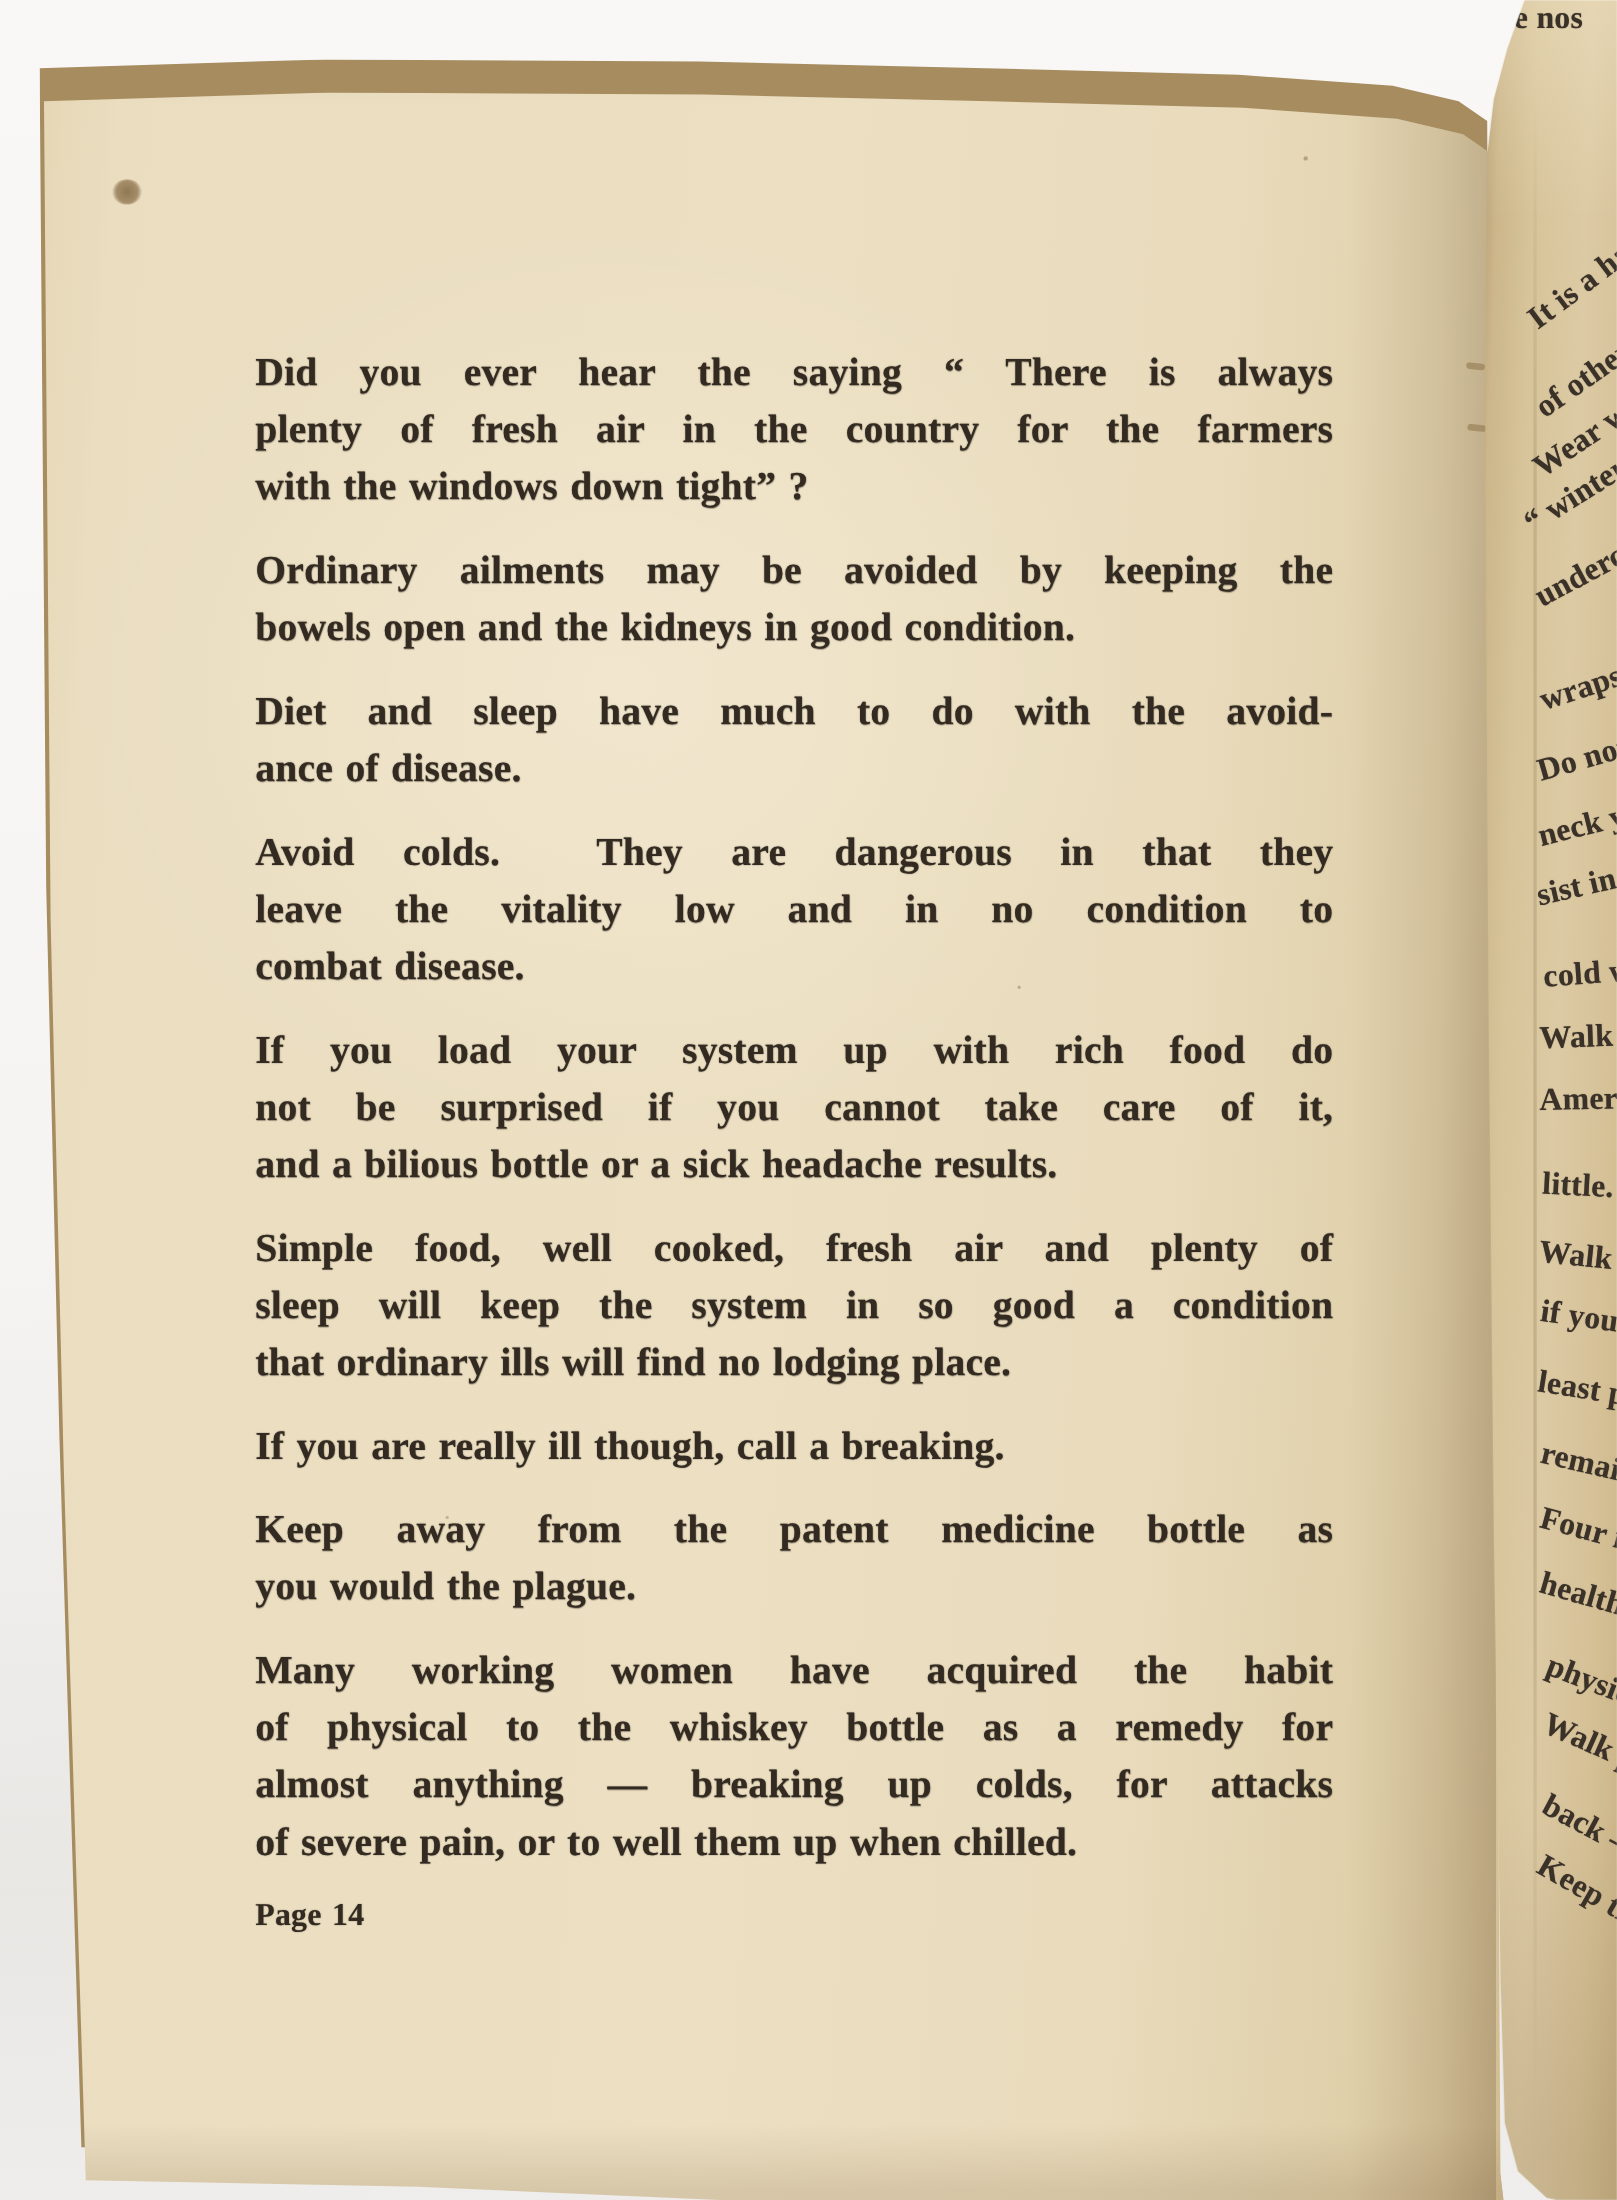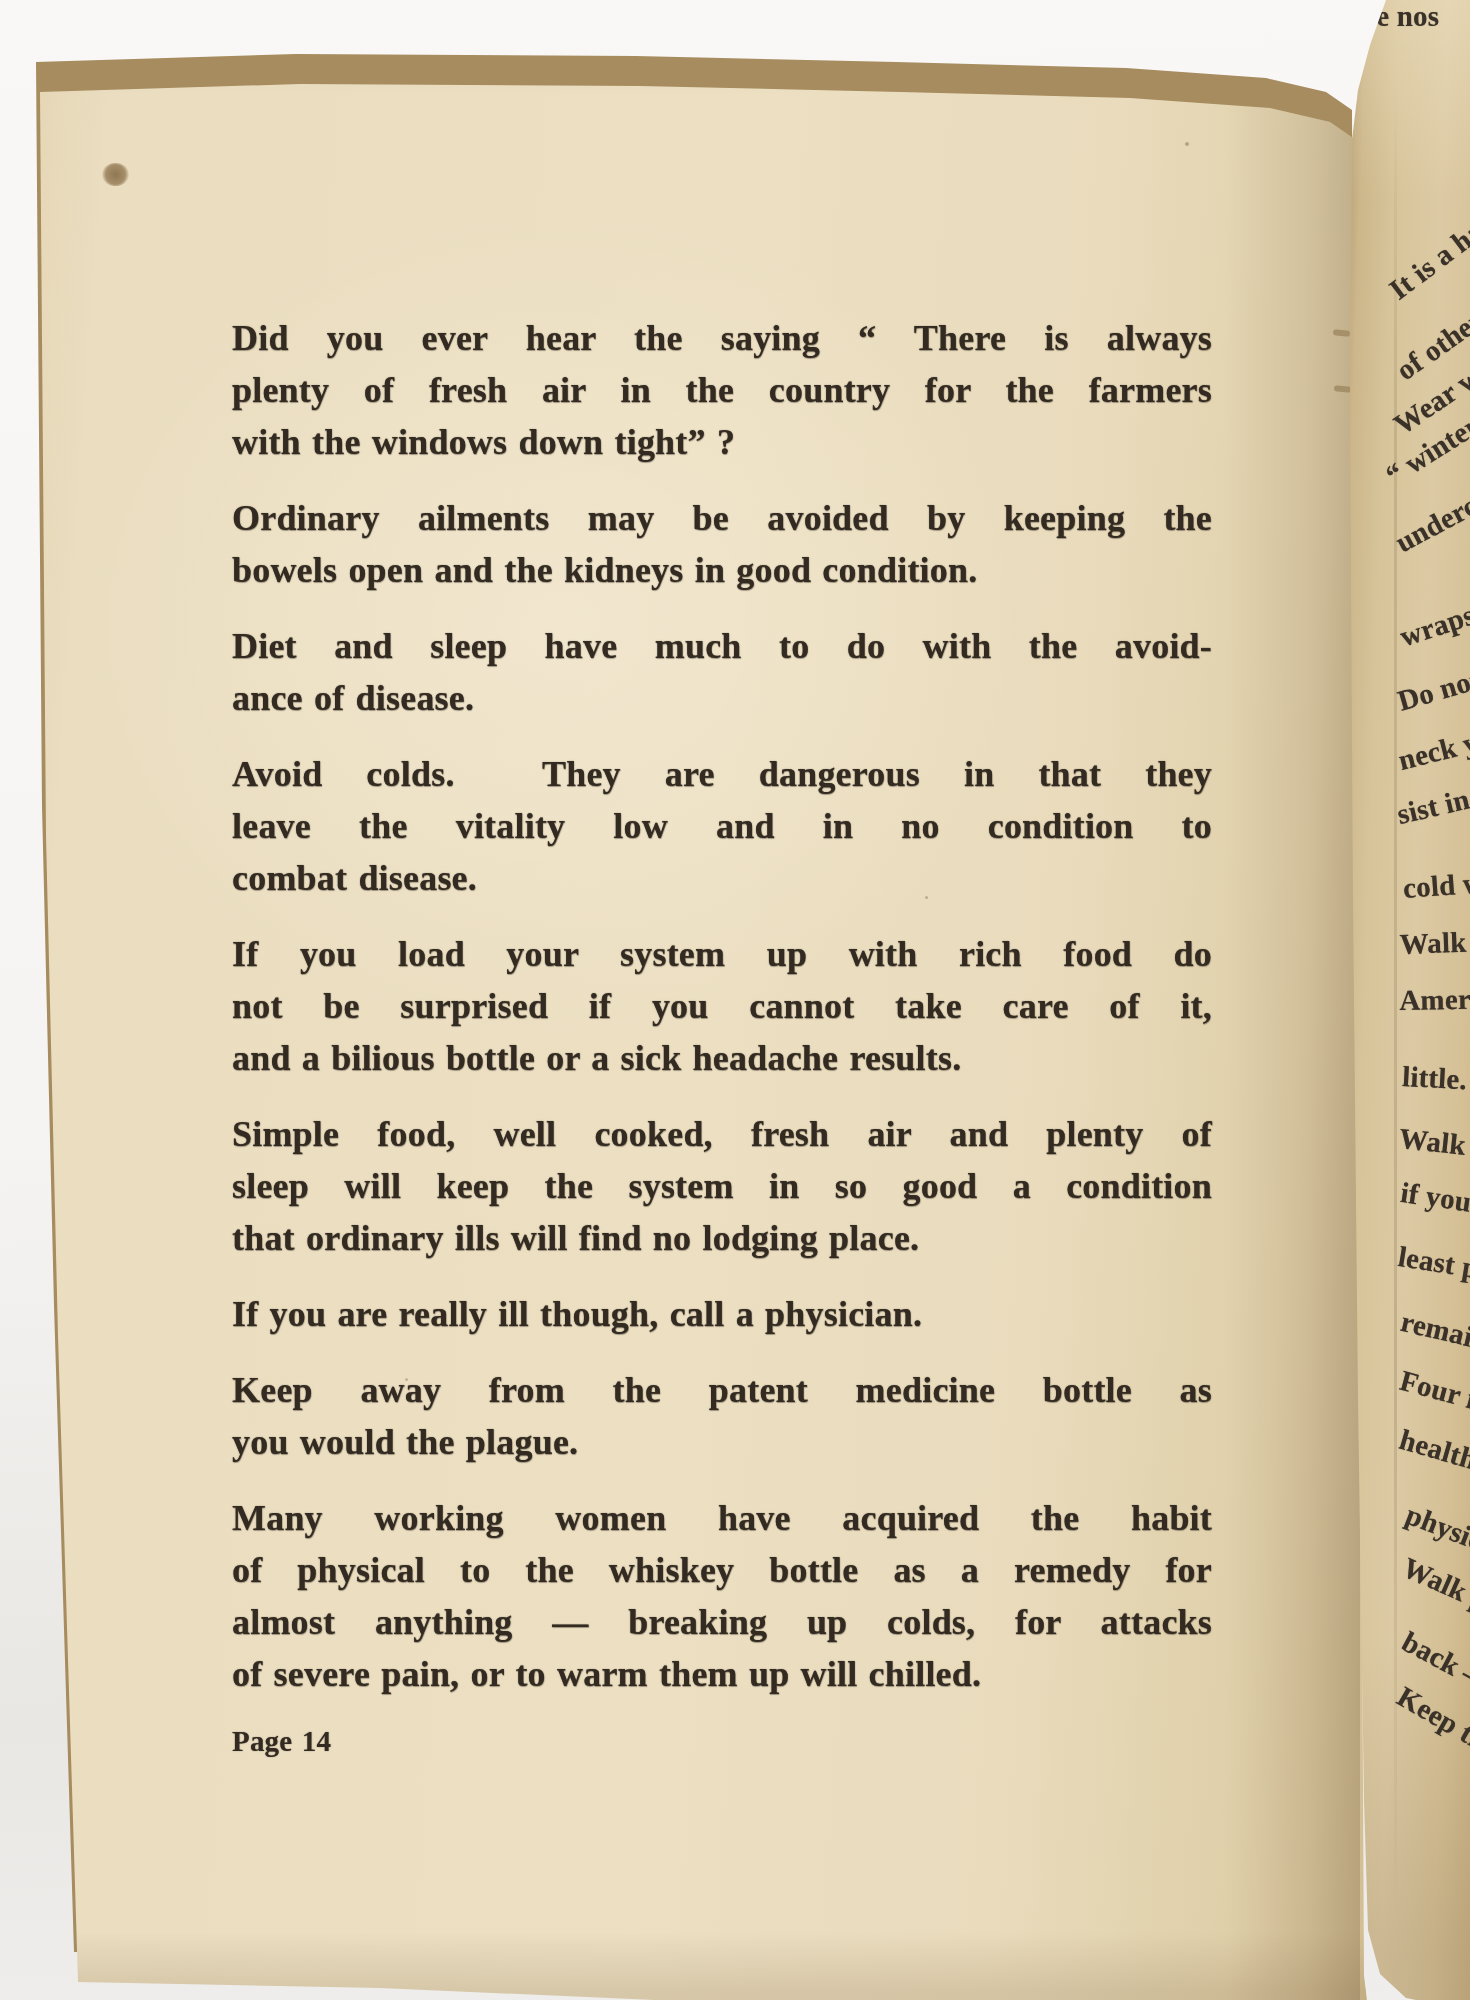--- a/index.html
+++ b/index.html
@@ -161,31 +161,31 @@
           <div class="pline">If you load your system up with rich food do</div>
           <div class="pline">not be surprised if you cannot take care of it,</div>
           <div class="pline lastline">and a bilious bottle or a sick headache results.</div>
         </div>
         <div class="para">
           <div class="pline">Simple food, well cooked, fresh air and plenty of</div>
           <div class="pline">sleep will keep the system in so good a condition</div>
           <div class="pline lastline">that ordinary ills will find no lodging place.</div>
         </div>
         <div class="para">
-          <div class="pline lastline">If you are really ill though, call a physician.</div>
+          <div class="pline lastline">If you are really ill though, call a breaking.</div>
         </div>
         <div class="para">
           <div class="pline">Keep away from the patent medicine bottle as</div>
           <div class="pline lastline">you would the plague.</div>
         </div>
         <div class="para">
           <div class="pline">Many working women have acquired the habit</div>
           <div class="pline">of physical to the whiskey bottle as a remedy for</div>
           <div class="pline">almost anything — breaking up colds, for attacks</div>
-          <div class="pline lastline">of severe pain, or to warm them up will chilled.</div>
+          <div class="pline lastline">of severe pain, or to well them up when chilled.</div>
         </div>
         <div class="page-number">Page 14</div>
     </div>
   </div>
 
   <div class="stitch s1"></div>
   <div class="stitch s2"></div>
 
   <div class="leaf" id="leaf">
     <div class="crease"></div>

